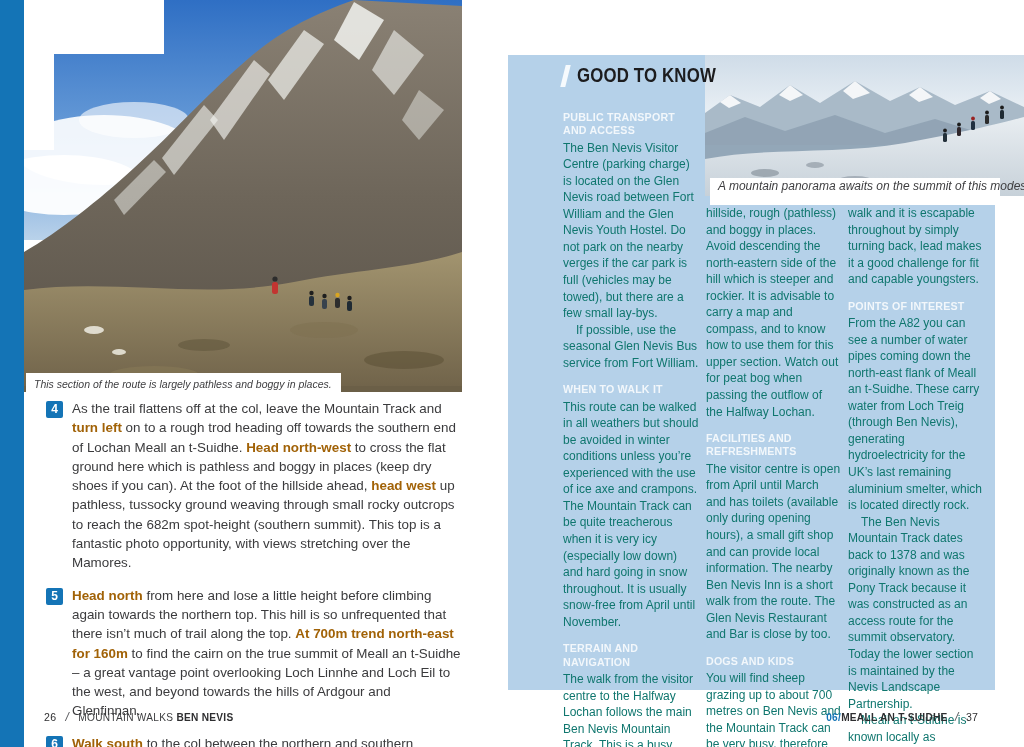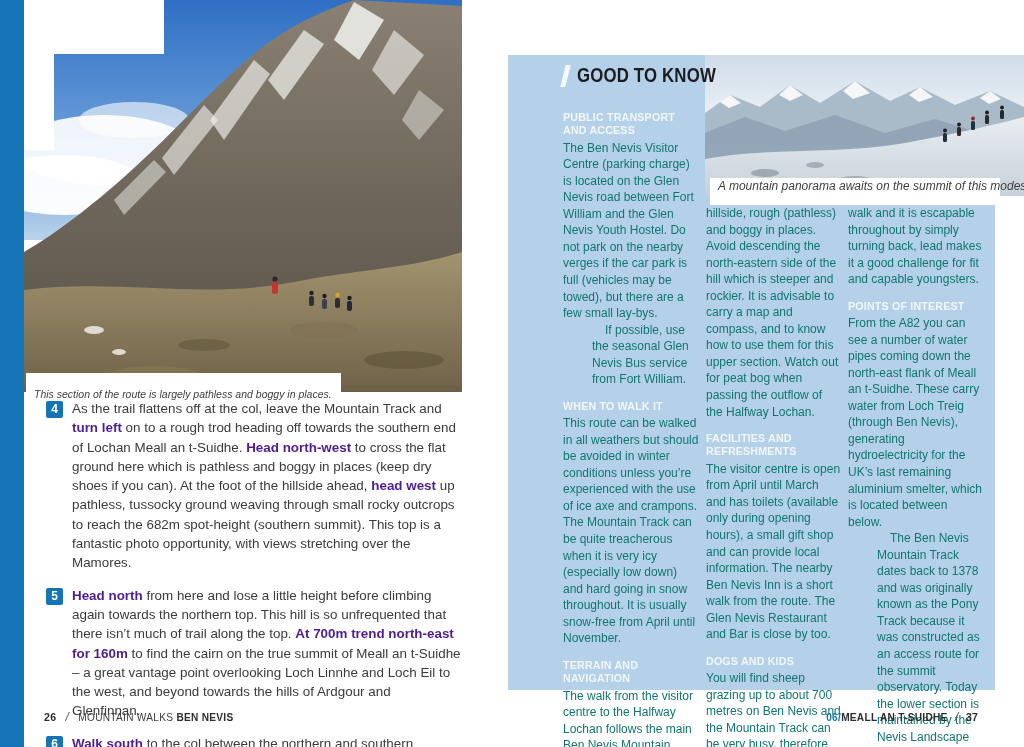--- a/index.html
+++ b/index.html
@@ -13,38 +13,38 @@
   .accent-bar { position:absolute; left:0; top:0; width:24px; height:747px; background:#1474b6; }
 
   
   .left-photo { position:absolute; left:24px; top:0; width:438px; height:392px; overflow:hidden; }
   .left-photo svg { display:block; }
   .notch-h { position:absolute; left:0; top:0; width:140px; height:54px; background:#ffffff; }
   .notch-v { position:absolute; left:0; top:0; width:30px; height:150px; background:#ffffff; }
   .photo-caption {
     position:absolute; left:26px; top:373px; height:19px; max-width:330px;
     background:#ffffff; color:#3e3e40; font-style:italic; font-size:10.5px;
-    line-height:19px; padding:12px 9px 0 8px; white-space:nowrap;
+    line-height:19px; padding:2px 9px 0 8px; white-space:nowrap;
   }
   .steps { position:absolute; left:46px; top:399px; width:416px; }
   .step { display:flex; margin-bottom:13px; }
   .step-badge {
     flex:0 0 auto; width:17px; height:17px; margin:2px 9px 0 0; border-radius:2px;
     background:#1474b6; color:#fff; font-weight:bold; font-size:12px;
     text-align:center; line-height:17px;
   }
   .step-text { font-size:13.4px; line-height:1.44; color:#3b3b3d; }
-  .step-text b { color:#4c1d95; }
+  .step-text b { color:#a16207; }
 
   
   .footer { position:absolute; top:709px; font-size:11px; color:#2e2e30; letter-spacing:.3px; }
   .footer-left { left:44px; transform:scaleX(.92); transform-origin:left center; }
   .footer-right { right:46px; transform:scaleX(.92); transform-origin:right center; text-align:right; }
   .footer b { font-weight:bold; }
-  .footer .pg { font-weight:bold; font-size:11.5px; }
+  .footer .pg { font-weight:normal; font-size:11.5px; }
   .footer .slash { color:#55565a; font-style:italic; padding:0 10px; font-size:13px; }
   .footer .slash-tight { color:#55565a; font-style:italic; padding:0 8px; font-size:13px; }
   .footer .series { color:#3c3d3f; font-weight:normal; }
   .footer .walknum { color:#1474b6; font-weight:bold; }
 
   
   .info-panel { position:absolute; left:508px; top:55px; width:487px; height:635px; background:#b5d1e9; }
   .right-photo { position:absolute; left:705px; top:55px; width:319px; height:141px; overflow:hidden; }
   .right-photo-caption {
     position:absolute; left:710px; top:178px; height:27px; max-width:290px;
@@ -64,21 +64,21 @@
   .info-col-1 { left:563px; top:110px; }
   .info-col-2 { left:706px; top:205px; }
   .info-col-3 { left:848px; top:205px; }
   .info-col h3 {
     font-size:11.6px; font-weight:bold; color:#f2f7fb; text-transform:uppercase;
     line-height:1.15; margin:11px 0 3px 0; letter-spacing:.2px;
     transform:scaleX(.92); transform-origin:left center; width:109%;
   }
   .info-col h3:first-child { margin-top:0; }
   .info-col p { font-size:12px; line-height:1.38; color:#0f766e; }
-  .info-col p.para-indent { text-indent:13px;margin-left:29px; }
+  .info-col p.para-indent { text-indent:13px; }
 </style>
 </head>
 <body>
 
 <div id="spread">
 
   <div class="accent-bar"></div>
 
   <div class="left-photo">
     <svg width="438" height="392" viewBox="0 0 438 392">
@@ -225,21 +225,21 @@
   <div class="info-col info-col-2">
       <p class="para">hillside, rough (pathless) and boggy in places. Avoid descending the north-eastern side of the hill which is steeper and rockier. It is advisable to carry a map and compass, and to know how to use them for this upper section. Watch out for peat bog when passing the outflow of the Halfway Lochan.</p>
       <h3>FACILITIES AND REFRESHMENTS</h3>
       <p class="para">The visitor centre is open from April until March and has toilets (available only during opening hours), a small gift shop and can provide local information. The nearby Ben Nevis Inn is a short walk from the route. The Glen Nevis Restaurant and Bar is close by too.</p>
       <h3>DOGS AND KIDS</h3>
       <p class="para">You will find sheep grazing up to about 700 metres on Ben Nevis and the Mountain Track can be very busy, therefore dogs should be kept on a lead and under control at all times.</p>
     </div>
   <div class="info-col info-col-3">
       <p class="para">walk and it is escapable throughout by simply turning back, lead makes it a good challenge for fit and capable youngsters.</p>
       <h3>POINTS OF INTEREST</h3>
-      <p class="para">From the A82 you can see a number of water pipes coming down the north-east flank of Meall an t-Suidhe. These carry water from Loch Treig (through Ben Nevis), generating hydroelectricity for the UK’s last remaining aluminium smelter, which is located between below.</p>
+      <p class="para">From the A82 you can see a number of water pipes coming down the north-east flank of Meall an t-Suidhe. These carry water from Loch Treig (through Ben Nevis), generating hydroelectricity for the UK’s last remaining aluminium smelter, which is located directly rock.</p>
       <p class="para-indent">The Ben Nevis Mountain Track dates back to 1378 and was originally known as the Pony Track because it was constructed as an access route for the summit observatory. Today the lower section is maintained by the Nevis Landscape Partnership.</p>
       <p class="para-indent">Meall an t-Suidhe is known locally as ‘Melantee’ and is home to a short hill race in June each year, where runners dash directly up and down the western side from Claggan Park.</p>
     </div>
 
   <div class="footer footer-right">
     <span class="walknum">06/</span><b>MEALL AN T-SUIDHE</b><span class="slash-tight">/</span><span class="pg">37</span>
   </div>
 
 </div>
 

